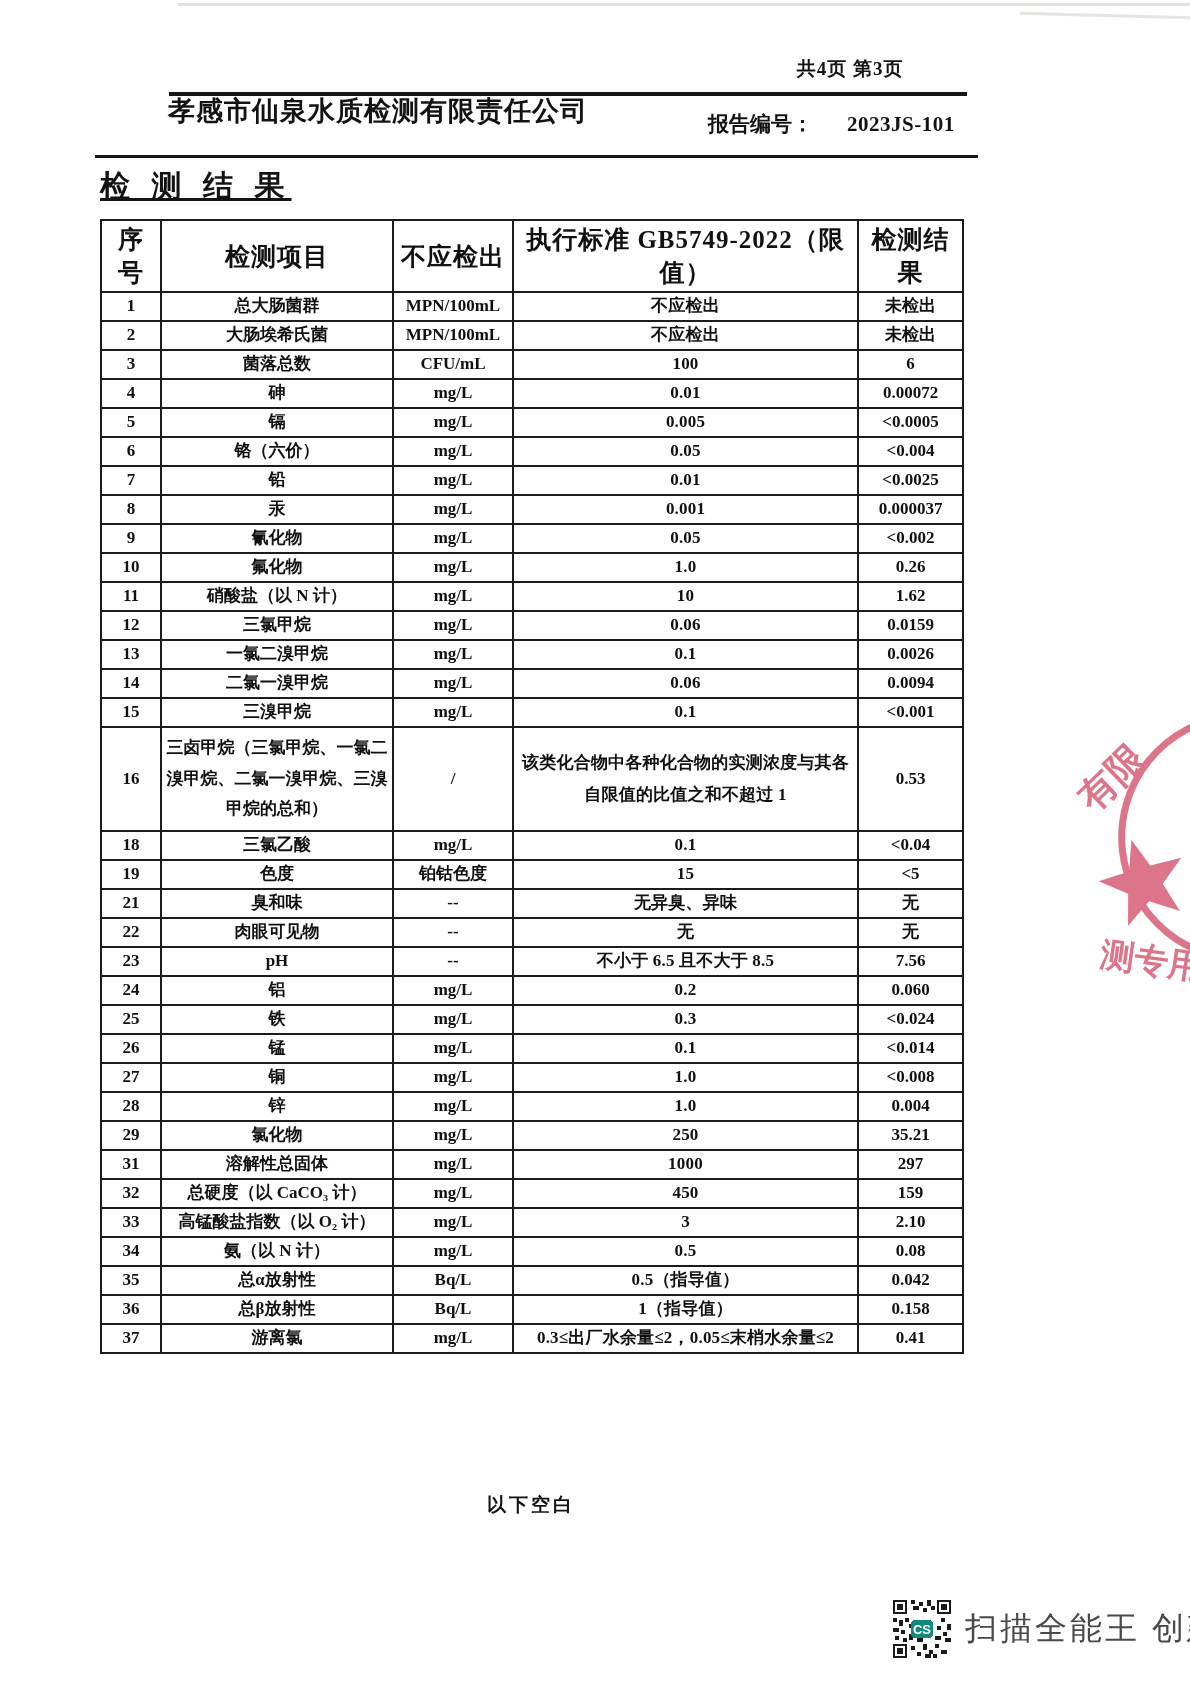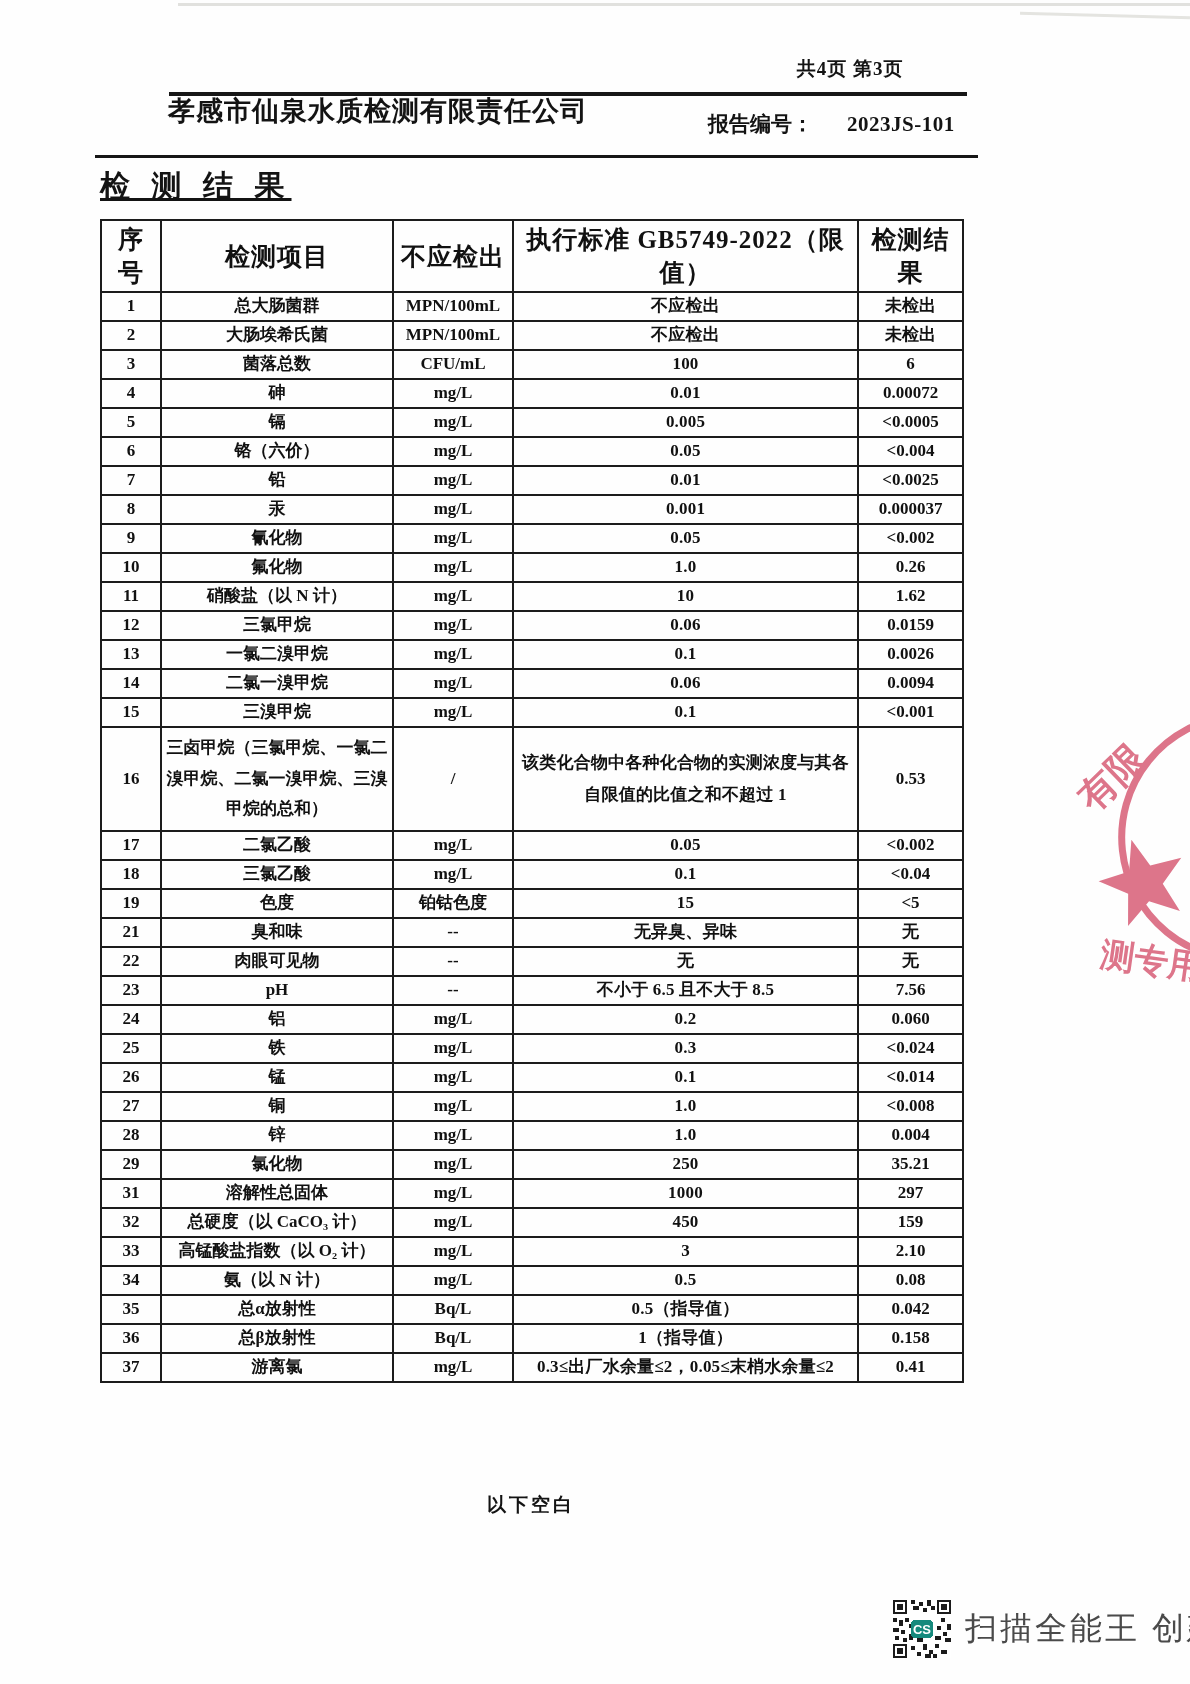--- a/index.html
+++ b/index.html
@@ -228,27 +228,20 @@
           <td class="cell-unit">mg/L</td>
           <td class="cell-standard">0.1</td>
           <td class="cell-result">&lt;0.001</td>
         </tr>
         <tr class="tall">
           <td class="cell-seq">16</td>
           <td class="cell-item">三卤甲烷（三氯甲烷、一氯二溴甲烷、二氯一溴甲烷、三溴甲烷的总和）</td>
           <td class="cell-unit">/</td>
           <td class="cell-standard">该类化合物中各种化合物的实测浓度与其各自限值的比值之和不超过 1</td>
           <td class="cell-result">0.53</td>
-        </tr>
-        <tr>
-          <td class="cell-seq">17</td>
-          <td class="cell-item">二氯乙酸</td>
-          <td class="cell-unit">mg/L</td>
-          <td class="cell-standard">0.05</td>
-          <td class="cell-result">&lt;0.002</td>
         </tr>
         <tr>
           <td class="cell-seq">18</td>
           <td class="cell-item">三氯乙酸</td>
           <td class="cell-unit">mg/L</td>
           <td class="cell-standard">0.1</td>
           <td class="cell-result">&lt;0.04</td>
         </tr>
         <tr>
           <td class="cell-seq">19</td>

